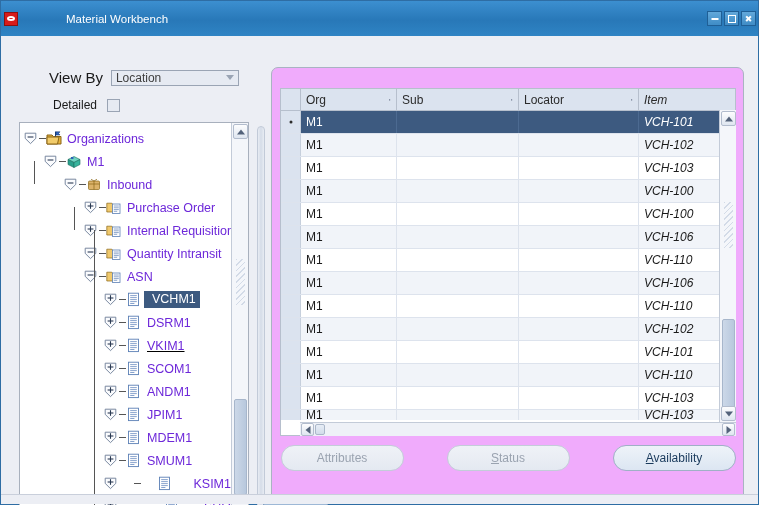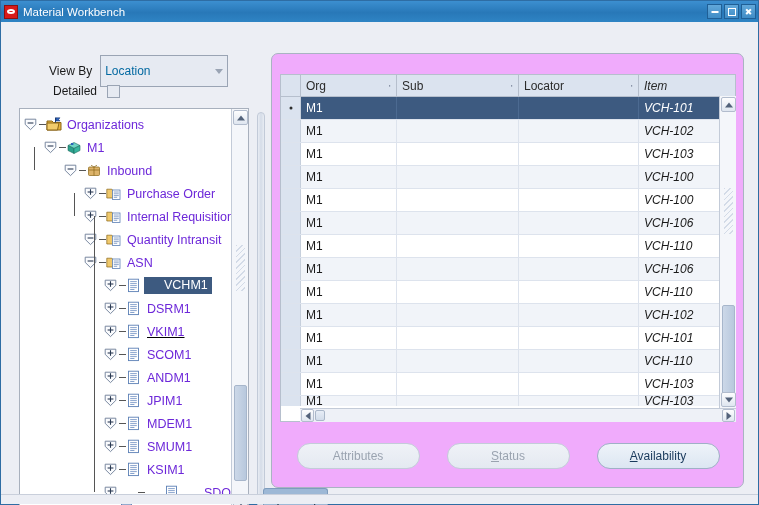--- a/index.html
+++ b/index.html
@@ -14,25 +14,26 @@
   
   .window {
     position: absolute; left: 0; top: 0;
     width: 759px; height: 505px;
     border: 1px solid #2e6da4;
     background: #eceef4;
     display: flex; flex-direction: column;
   }
 
   .titlebar {
-    height: 21px;
+    height: 35px;
     background: linear-gradient(to bottom, #3c8fd0 0%, #2878b8 55%, #2f84c4 100%);
     display: flex; align-items: center;
     padding: 0 2px 0 3px;
     flex: 0 0 auto;
+    gap: 43px;
   }
   .title-icon {
     width: 14px; height: 14px;
     background: #d71b1b;
     border: 1px solid #8d1010;
     display: flex; align-items: center; justify-content: center;
     margin-right: 5px;
     flex: 0 0 auto;
   }
   .title-icon i {
@@ -70,28 +71,28 @@
     flex: 1 1 auto;
     position: relative;
     background: #eceef4;
   }
 
   
   .viewby-row {
     position: absolute; left: 48px; top: 33px;
     display: flex; align-items: center; gap: 8px;
   }
-  .viewby-label { color: #1a1a1a; font-size: 12px; }
+  .viewby-label { color: #1a1a1a; font-size: 15px; }
   .viewby-select {
-    width: 128px; height: 32px;
+    width: 128px; height: 16px;
     background: #e6eaf2;
     border: 1px solid #9aa4b4;
     display: flex; align-items: center;
     padding: 0 4px;
-    color: #0369a1;
+    color: #404040;
     cursor: pointer;
   }
   .viewby-select .val { flex: 1 1 auto; font-size: 12px; }
   .viewby-select .arr {
     width: 0; height: 0;
     border-left: 4px solid transparent;
     border-right: 4px solid transparent;
     border-top: 5px solid #9aa4b4;
   }
 
@@ -127,21 +128,21 @@
     height: 23px;
     display: flex; align-items: center;
     position: relative;
     white-space: nowrap;
     cursor: pointer;
   }
   .tnode .lbl { font-size: 12.5px; color: #6d28d9; padding-left: 3px; }
   .tnode .lbl.sel {
     background: #3d5a80;
     color: #ffffff;
-    padding: 1px 4px 2px 20px;
+    padding: 1px 4px 2px 8px;
   }
 
   .exp {
     width: 13px; height: 13px;
     flex: 0 0 auto;
     position: relative;
     margin-right: 2px;
   }
   .exp svg { display: block; }
 
@@ -335,23 +336,23 @@
     position: absolute; left: 15px; top: 1px;
     width: 10px; height: 11px;
     background: linear-gradient(to bottom,#e7edf6,#d2dcea);
     border: 1px solid #aab7c9;
     border-radius: 2px;
   }
 
   
   .btn-row {
     position: absolute;
-    left: 8px; bottom: 18px;
+    left: 8px; bottom: 30px;
     width: 456px;
-    display: flex; justify-content: center; gap: 27px;
+    display: flex; justify-content: center; gap: 43px;
   }
   .btn {
     width: 123px; height: 26px;
     border-radius: 13px;
     display: flex; align-items: center; justify-content: center;
     font-size: 12px;
     cursor: pointer;
     border: 1px solid #9fb0c6;
     background: linear-gradient(to bottom,#eef3f9,#dce6f2);
     color: #1a3a5c;
@@ -654,21 +655,21 @@
                   <path d="M6.5 2.2v5.6" stroke="#2a3a52" stroke-width="1.1"></path>
                 </svg>
               </span>
               <span class="hline"></span>
               <span class="ico"><svg width="17" height="15" viewBox="0 0 17 15">
                   <rect x="2.5" y="1.2" width="10" height="12.4" fill="#ffffff" stroke="#5b7fb5" stroke-width=".9"></rect>
                   <path d="M4.2 3.6h6.6M4.2 5.6h6.6M4.2 7.6h6.6M4.2 9.6h6.6M4.2 11.5h4.2" stroke="#6a8cc0" stroke-width=".8"></path>
                 </svg></span>
               <span class="lbl">SMUM1</span>
             </div>
-            <div class="tnode" style="padding-left: 84px;">
+            <div class="tnode" style="padding-left: 84px; justify-content: space-between;">
               <span class="exp">
                 <svg width="13" height="13" viewBox="0 0 13 13">
                   <path d="M1.2 1.2h10.6v5.2L6.5 11.6 1.2 6.4z" fill="#fbfcfe" stroke="#6b7c95" stroke-width=".9"></path>
                   <path d="M3.6 5h5.8" stroke="#2a3a52" stroke-width="1.1"></path>
                   <path d="M6.5 2.2v5.6" stroke="#2a3a52" stroke-width="1.1"></path>
                 </svg>
               </span>
               <span class="hline"></span>
               <span class="ico"><svg width="17" height="15" viewBox="0 0 17 15">
                   <rect x="2.5" y="1.2" width="10" height="12.4" fill="#ffffff" stroke="#5b7fb5" stroke-width=".9"></rect>

